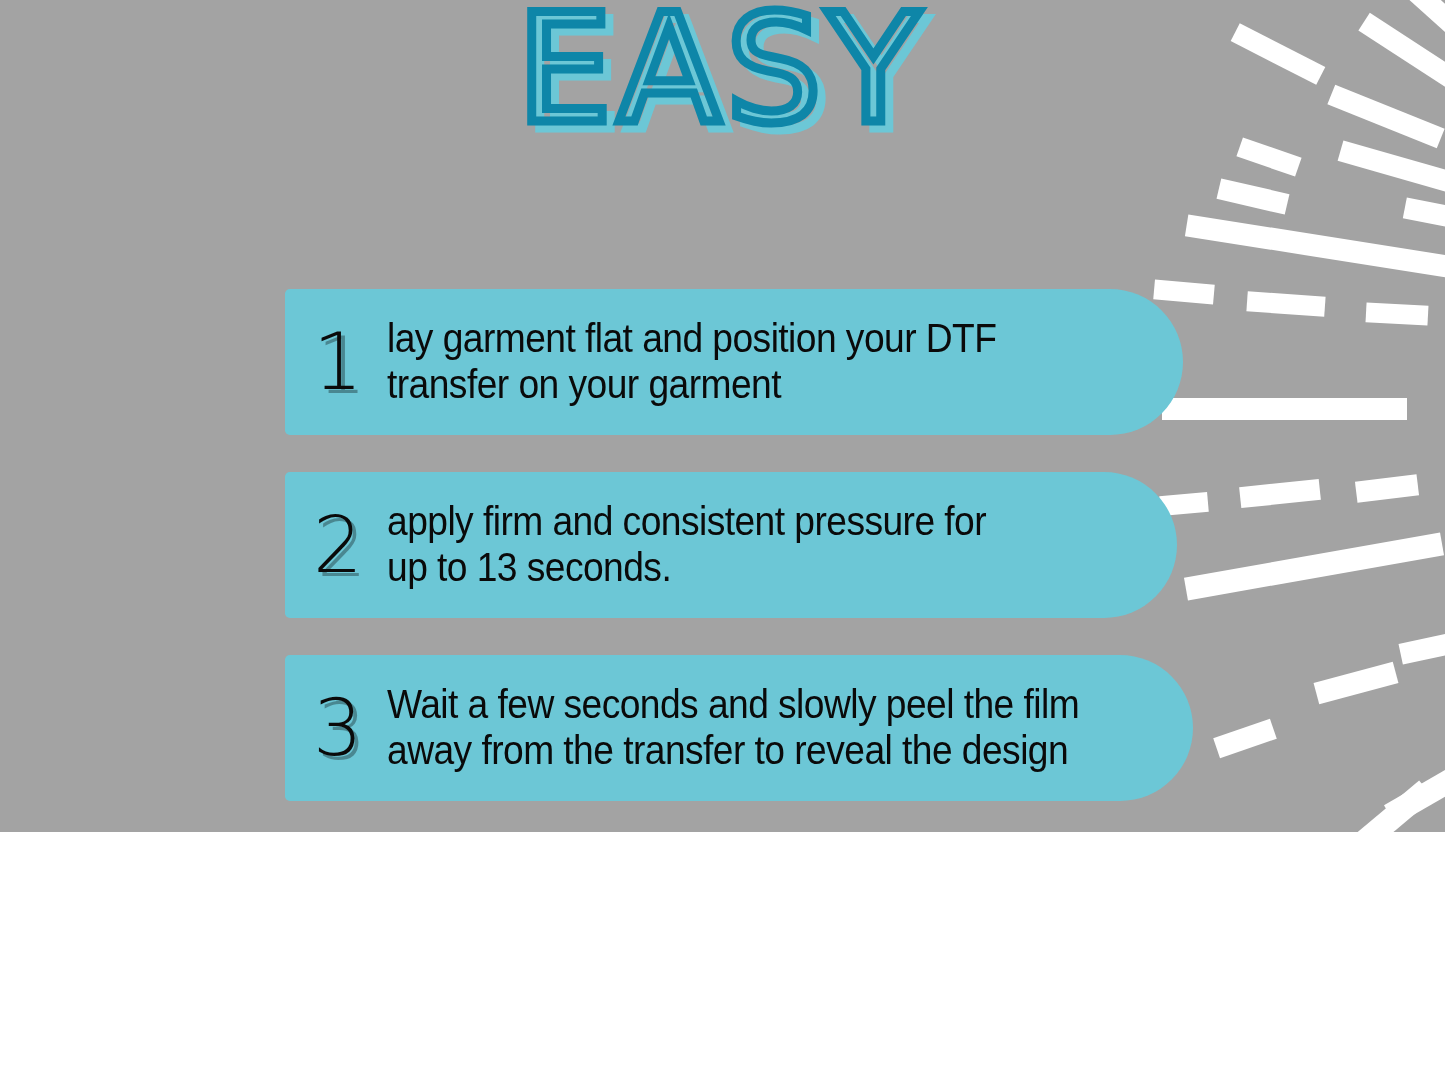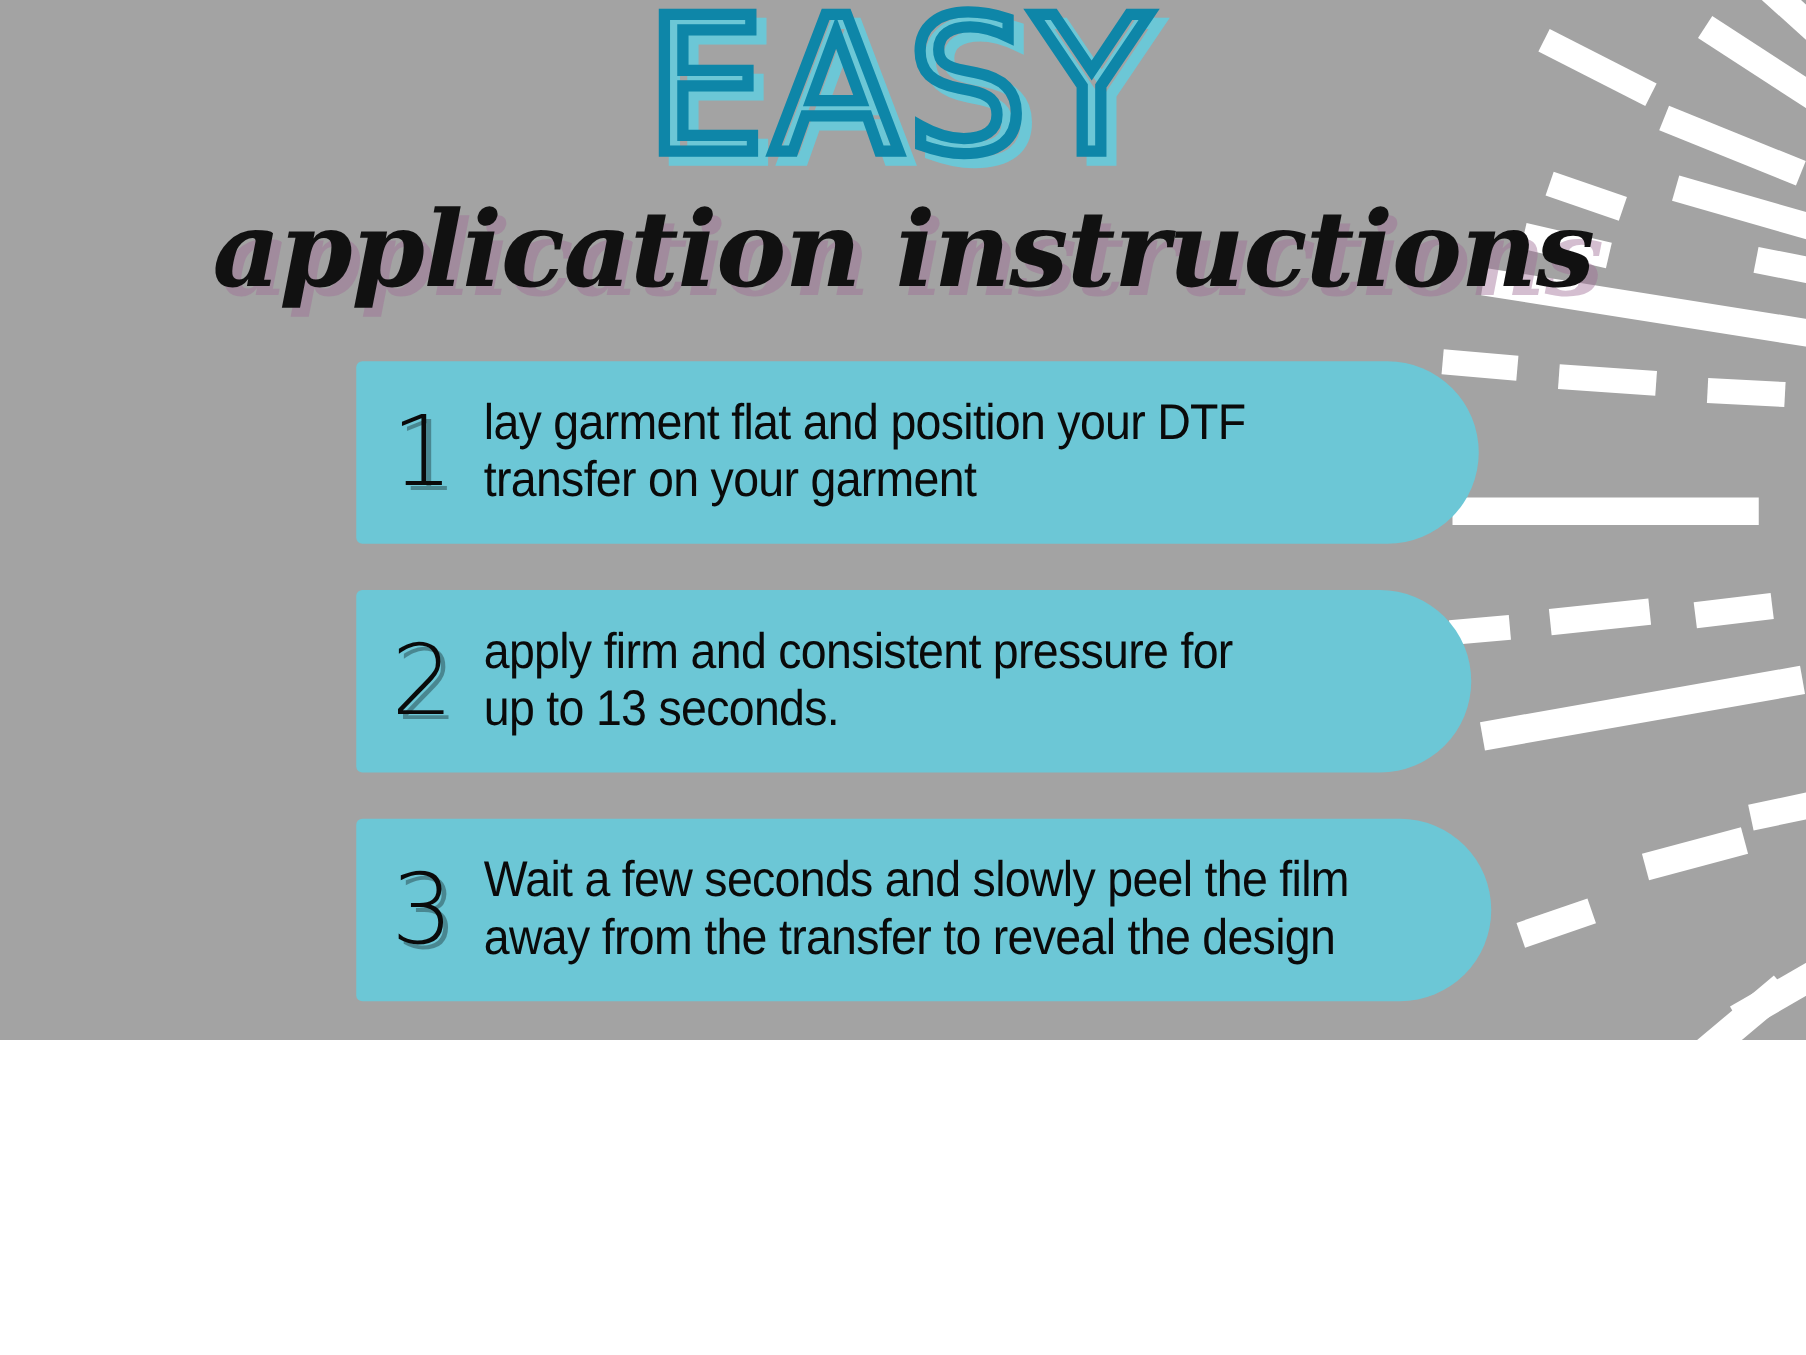--- a/index.html
+++ b/index.html
@@ -172,21 +172,20 @@
       <rect x="1272" y="834" width="175" height="23" fill="#ffffff" transform="rotate(-40 1359.5 845.5)"></rect>
     </svg>
 
   <div id="easy-title">
     <svg width="520" height="150" viewBox="0 0 520 150" xmlns="http://www.w3.org/2000/svg">
       <text class="easy-text easy-glyph-shadow" x="266" y="120" text-anchor="middle">EASY</text>
       <text class="easy-text easy-glyph-main" x="258" y="113" text-anchor="middle">EASY</text>
     </svg>
   </div>
 
-  <div id="script-heading">application instructions</div>
 
   <div id="steps">
 
     <div class="pill pill-1">
       <div class="step-number">1</div>
       <div class="step-text">lay garment flat and position your DTF
 transfer on your garment</div>
     </div>
 
     <div class="pill pill-2">

